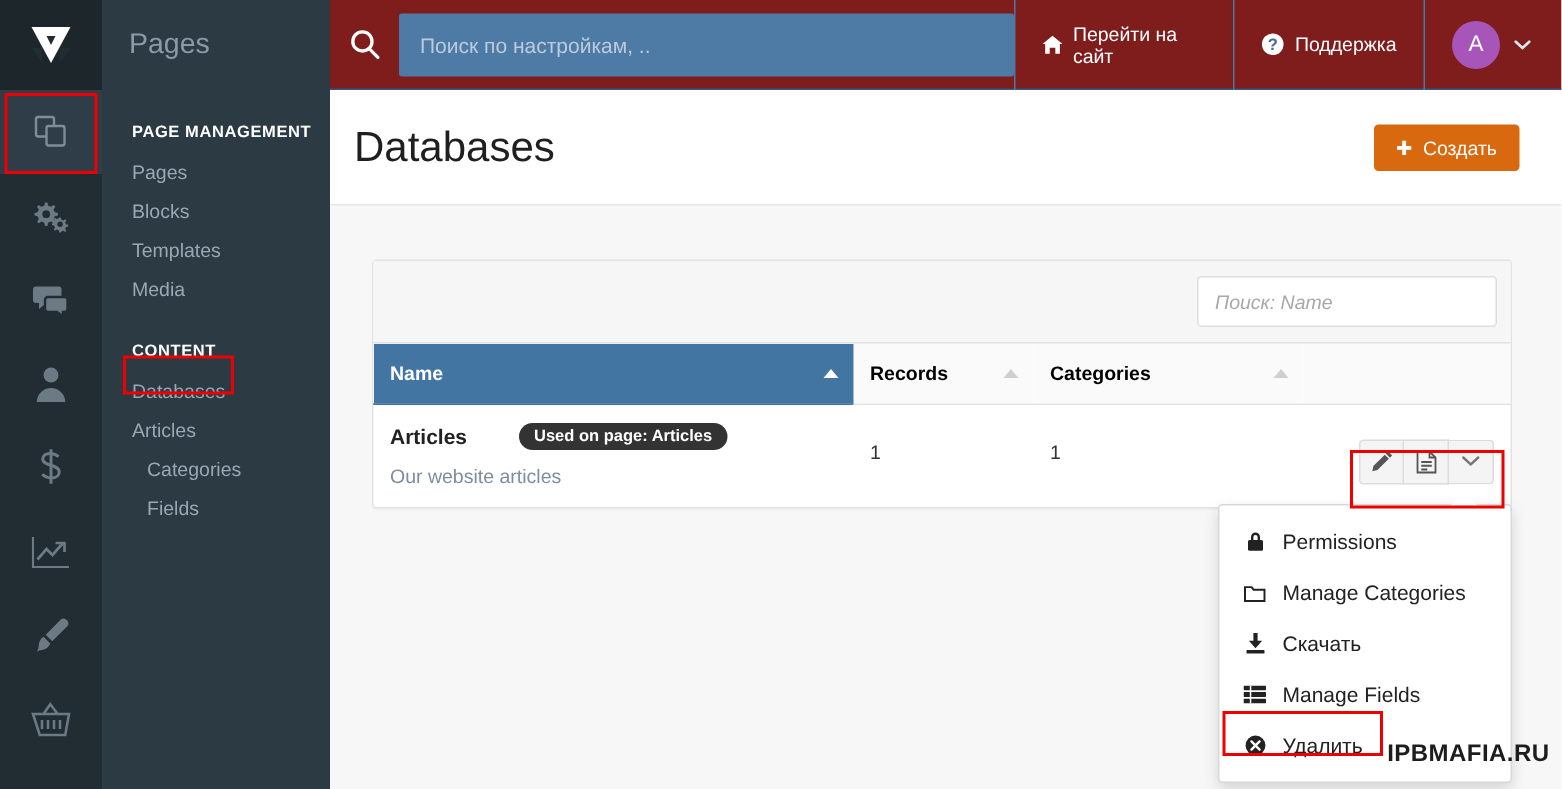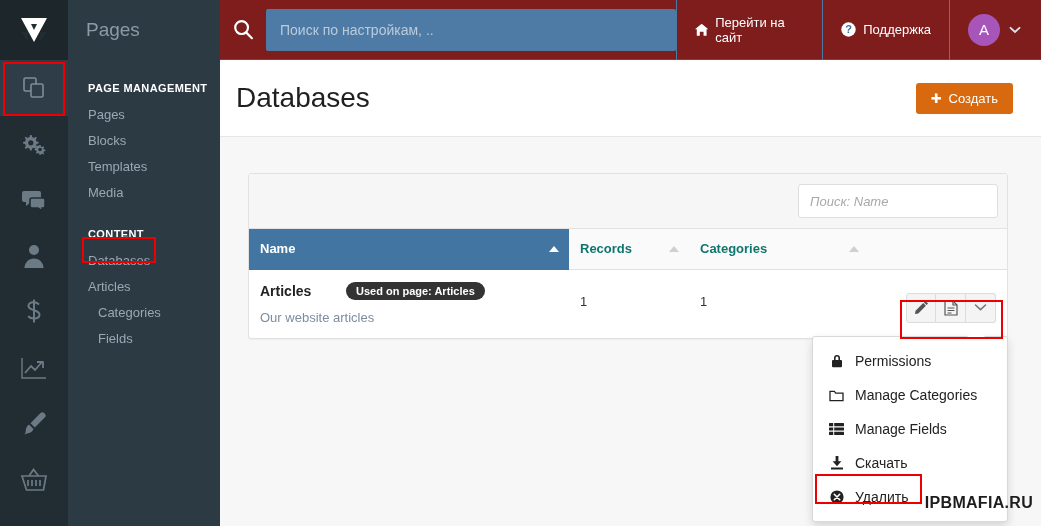--- a/index.html
+++ b/index.html
@@ -144,21 +144,21 @@
     padding: 0 11px; font-size: 13px; color: #333;
     font-family: "Liberation Sans", sans-serif;
     font-style: italic;
   }
   .panel-search::placeholder { color: #a8a8a8; }
 
   table.grid { width: 100%; border-collapse: collapse; table-layout: fixed; }
   table.grid th {
     height: 40px; font-size: 13px; font-weight: bold;
     text-align: left; padding: 0 11px;
-    background: #fafafa; color: #0f766e;
+    background: #fafafa; color: #000000;
     border-bottom: 1px solid #e2e2e2;
     position: relative;
   }
   table.grid th.sorted {
     background: #4275a1; color: #ffffff;
     border-bottom: 1px solid #4275a1;
   }
   .sort-arrow { position: absolute; right: 10px; top: 50%; margin-top: -3px;
     width: 0; height: 0; border-left: 5px solid transparent; border-right: 5px solid transparent;
     border-bottom: 6px solid #cfcfcf; }
@@ -433,40 +433,40 @@
       <a class="dd-item" href="#">
         <span class="dd-ico">
           <svg width="15" height="13" viewBox="0 0 15 13" fill="none" stroke="#222" stroke-width="1.3">
             <path d="M1 11.6V2.4h4.4l1.3 1.7H14v7.5z"></path>
           </svg>
         </span>
         <span>Manage Categories</span>
       </a>
       <a class="dd-item" href="#">
         <span class="dd-ico">
+          <svg width="14" height="14" viewBox="0 0 14 14" fill="#222">
+            <path d="M5.6 0h2.8v5.2h3L7 10.2 2.6 5.2h3z"></path>
+            <rect x="1" y="11.4" width="12" height="2.2" rx=".4"></rect>
+          </svg>
+        </span>
+        <span>Скачать</span>
+      </a>
+      <a class="dd-item" href="#">
+        <span class="dd-ico">
           <svg width="15" height="12" viewBox="0 0 15 12" fill="#222">
             <rect x="0" y="0" width="15" height="3.2" rx=".5"></rect>
             <rect x="0" y="4.4" width="15" height="3.2" rx=".5"></rect>
             <rect x="0" y="8.8" width="15" height="3.2" rx=".5"></rect>
             <rect x="4.2" y="0" width="1" height="12" fill="#fff"></rect>
           </svg>
         </span>
         <span>Manage Fields</span>
       </a>
       <a class="dd-item" href="#">
         <span class="dd-ico">
-          <svg width="14" height="14" viewBox="0 0 14 14" fill="#222">
-            <path d="M5.6 0h2.8v5.2h3L7 10.2 2.6 5.2h3z"></path>
-            <rect x="1" y="11.4" width="12" height="2.2" rx=".4"></rect>
-          </svg>
-        </span>
-        <span>Скачать</span>
-      </a>
-      <a class="dd-item" href="#">
-        <span class="dd-ico">
           <svg width="14" height="14" viewBox="0 0 14 14">
             <circle cx="7" cy="7" r="6.6" fill="#222"></circle>
             <path d="M4.3 4.3l5.4 5.4M9.7 4.3l-5.4 5.4" stroke="#fff" stroke-width="1.6" stroke-linecap="round"></path>
           </svg>
         </span>
         <span>Удалить</span>
       </a>
     </div>
 
     <div class="watermark">IPBMAFIA.RU</div>

